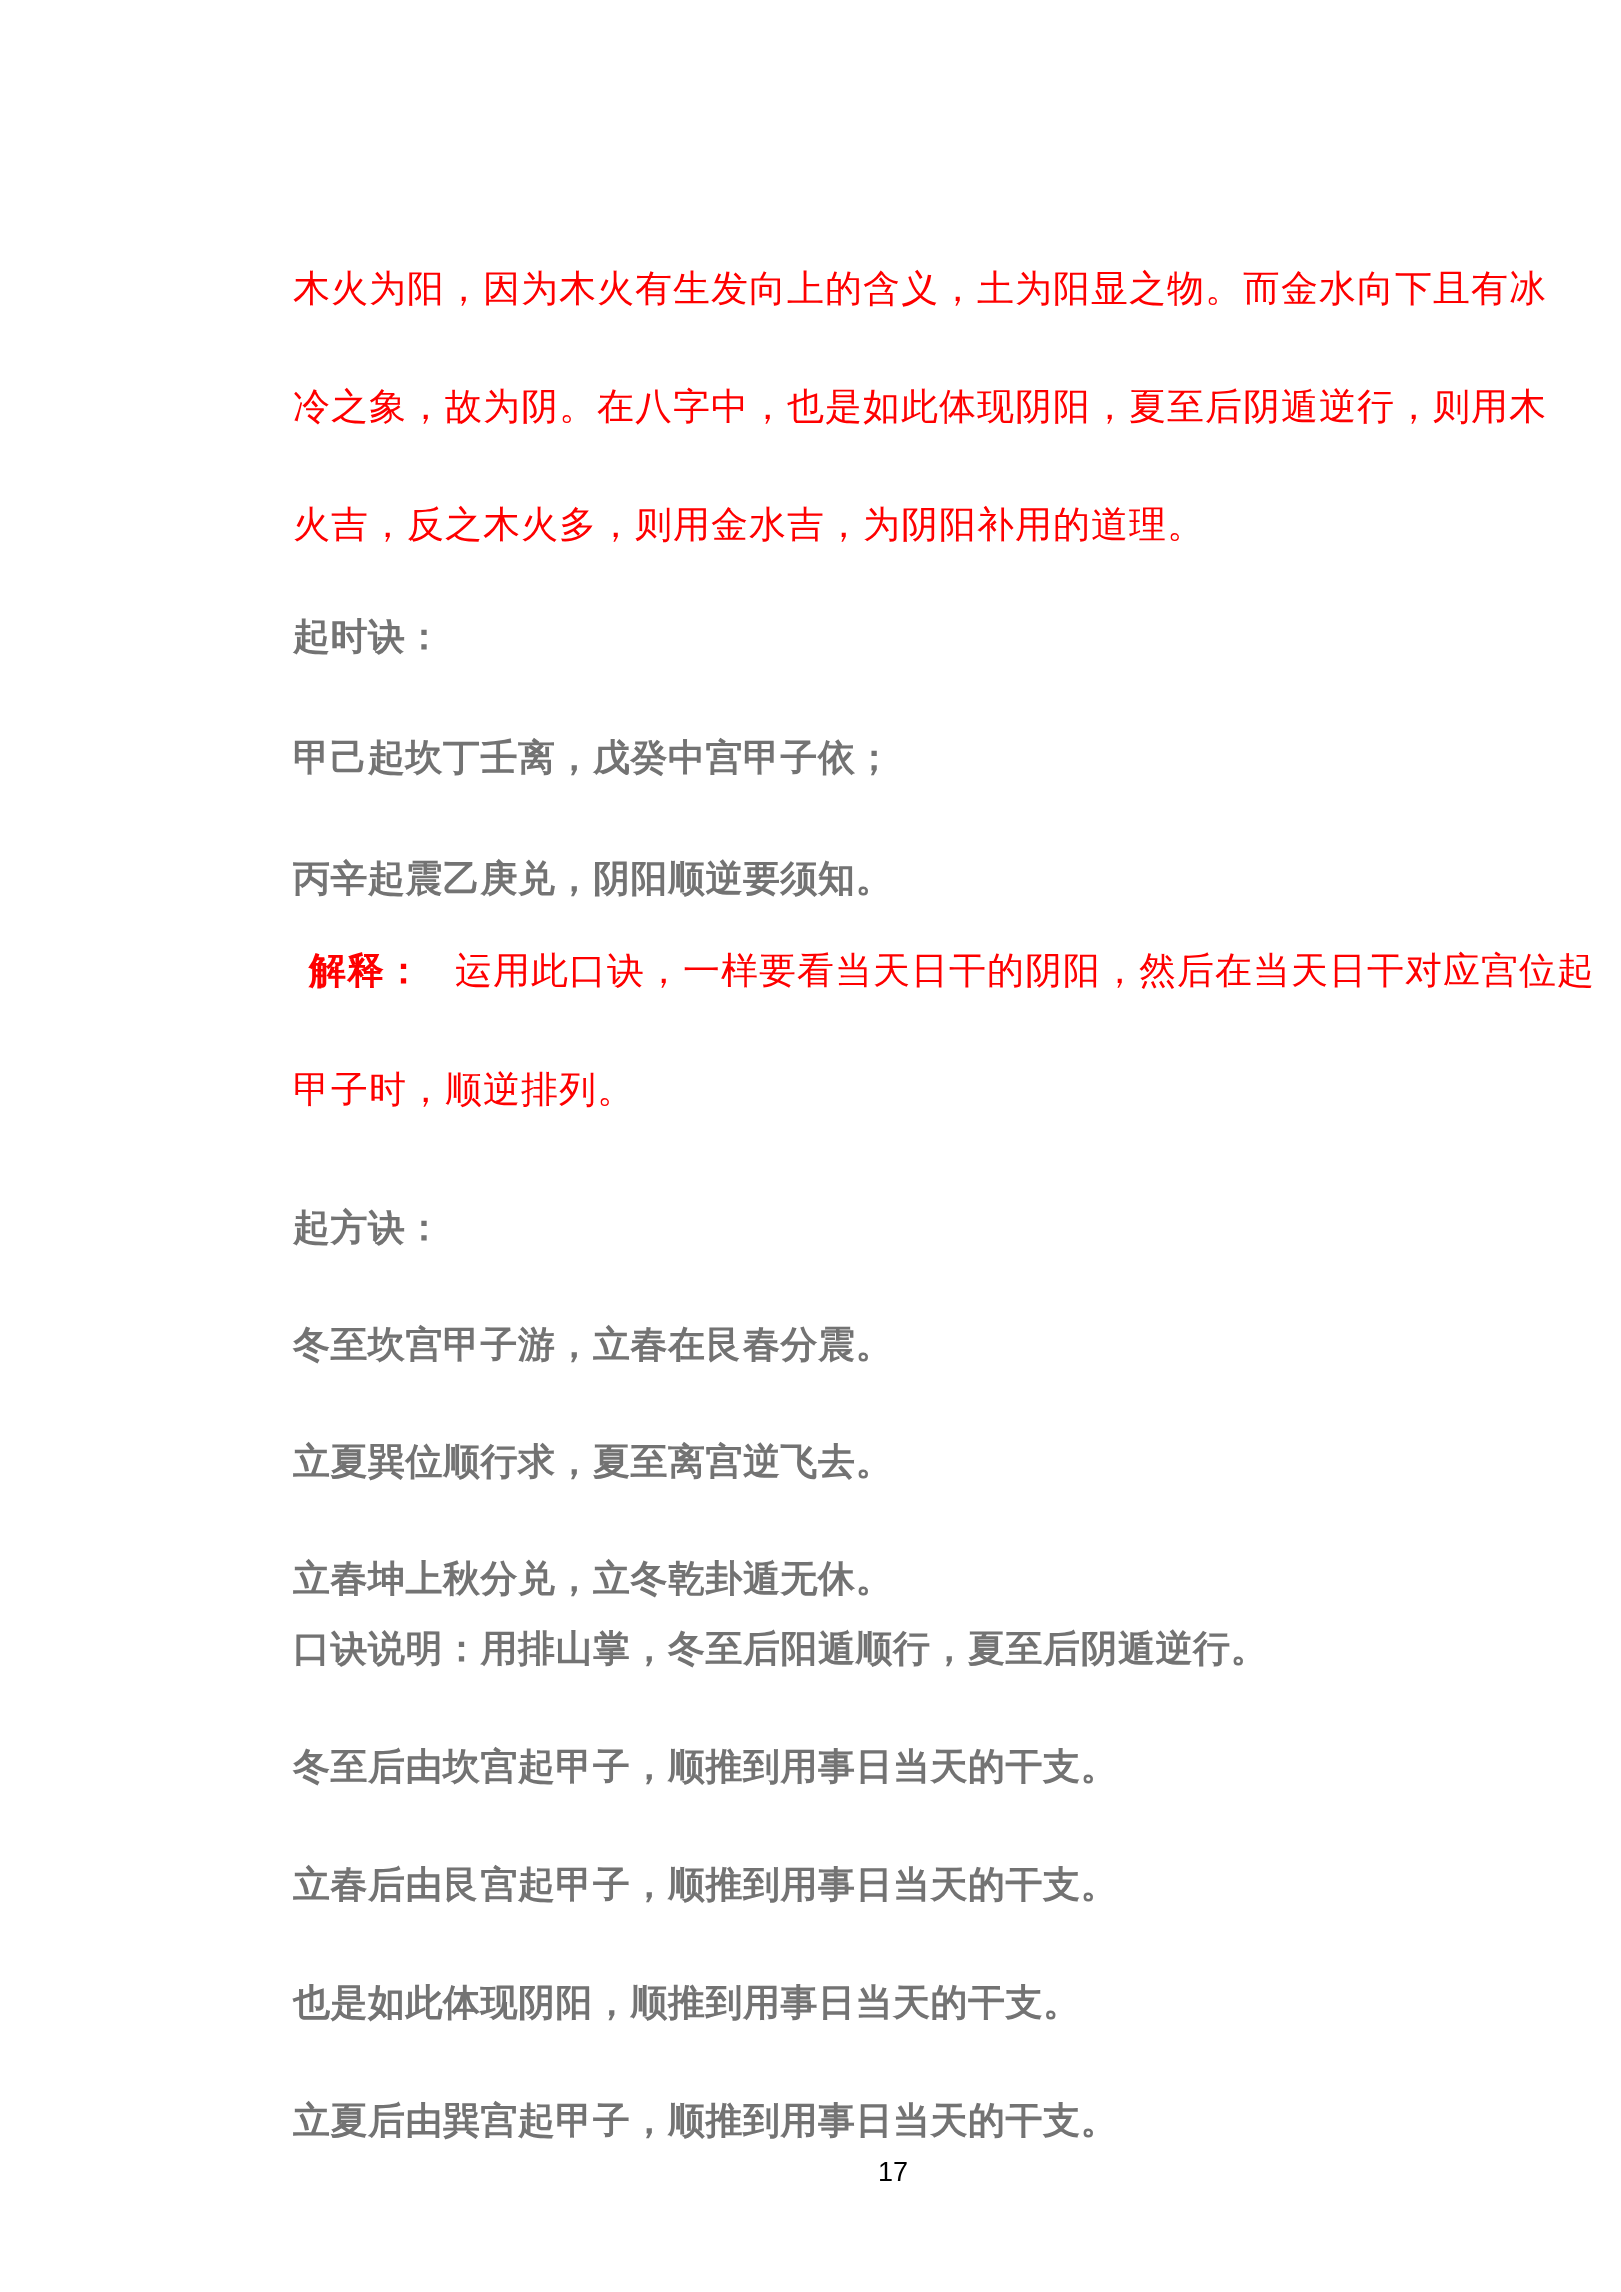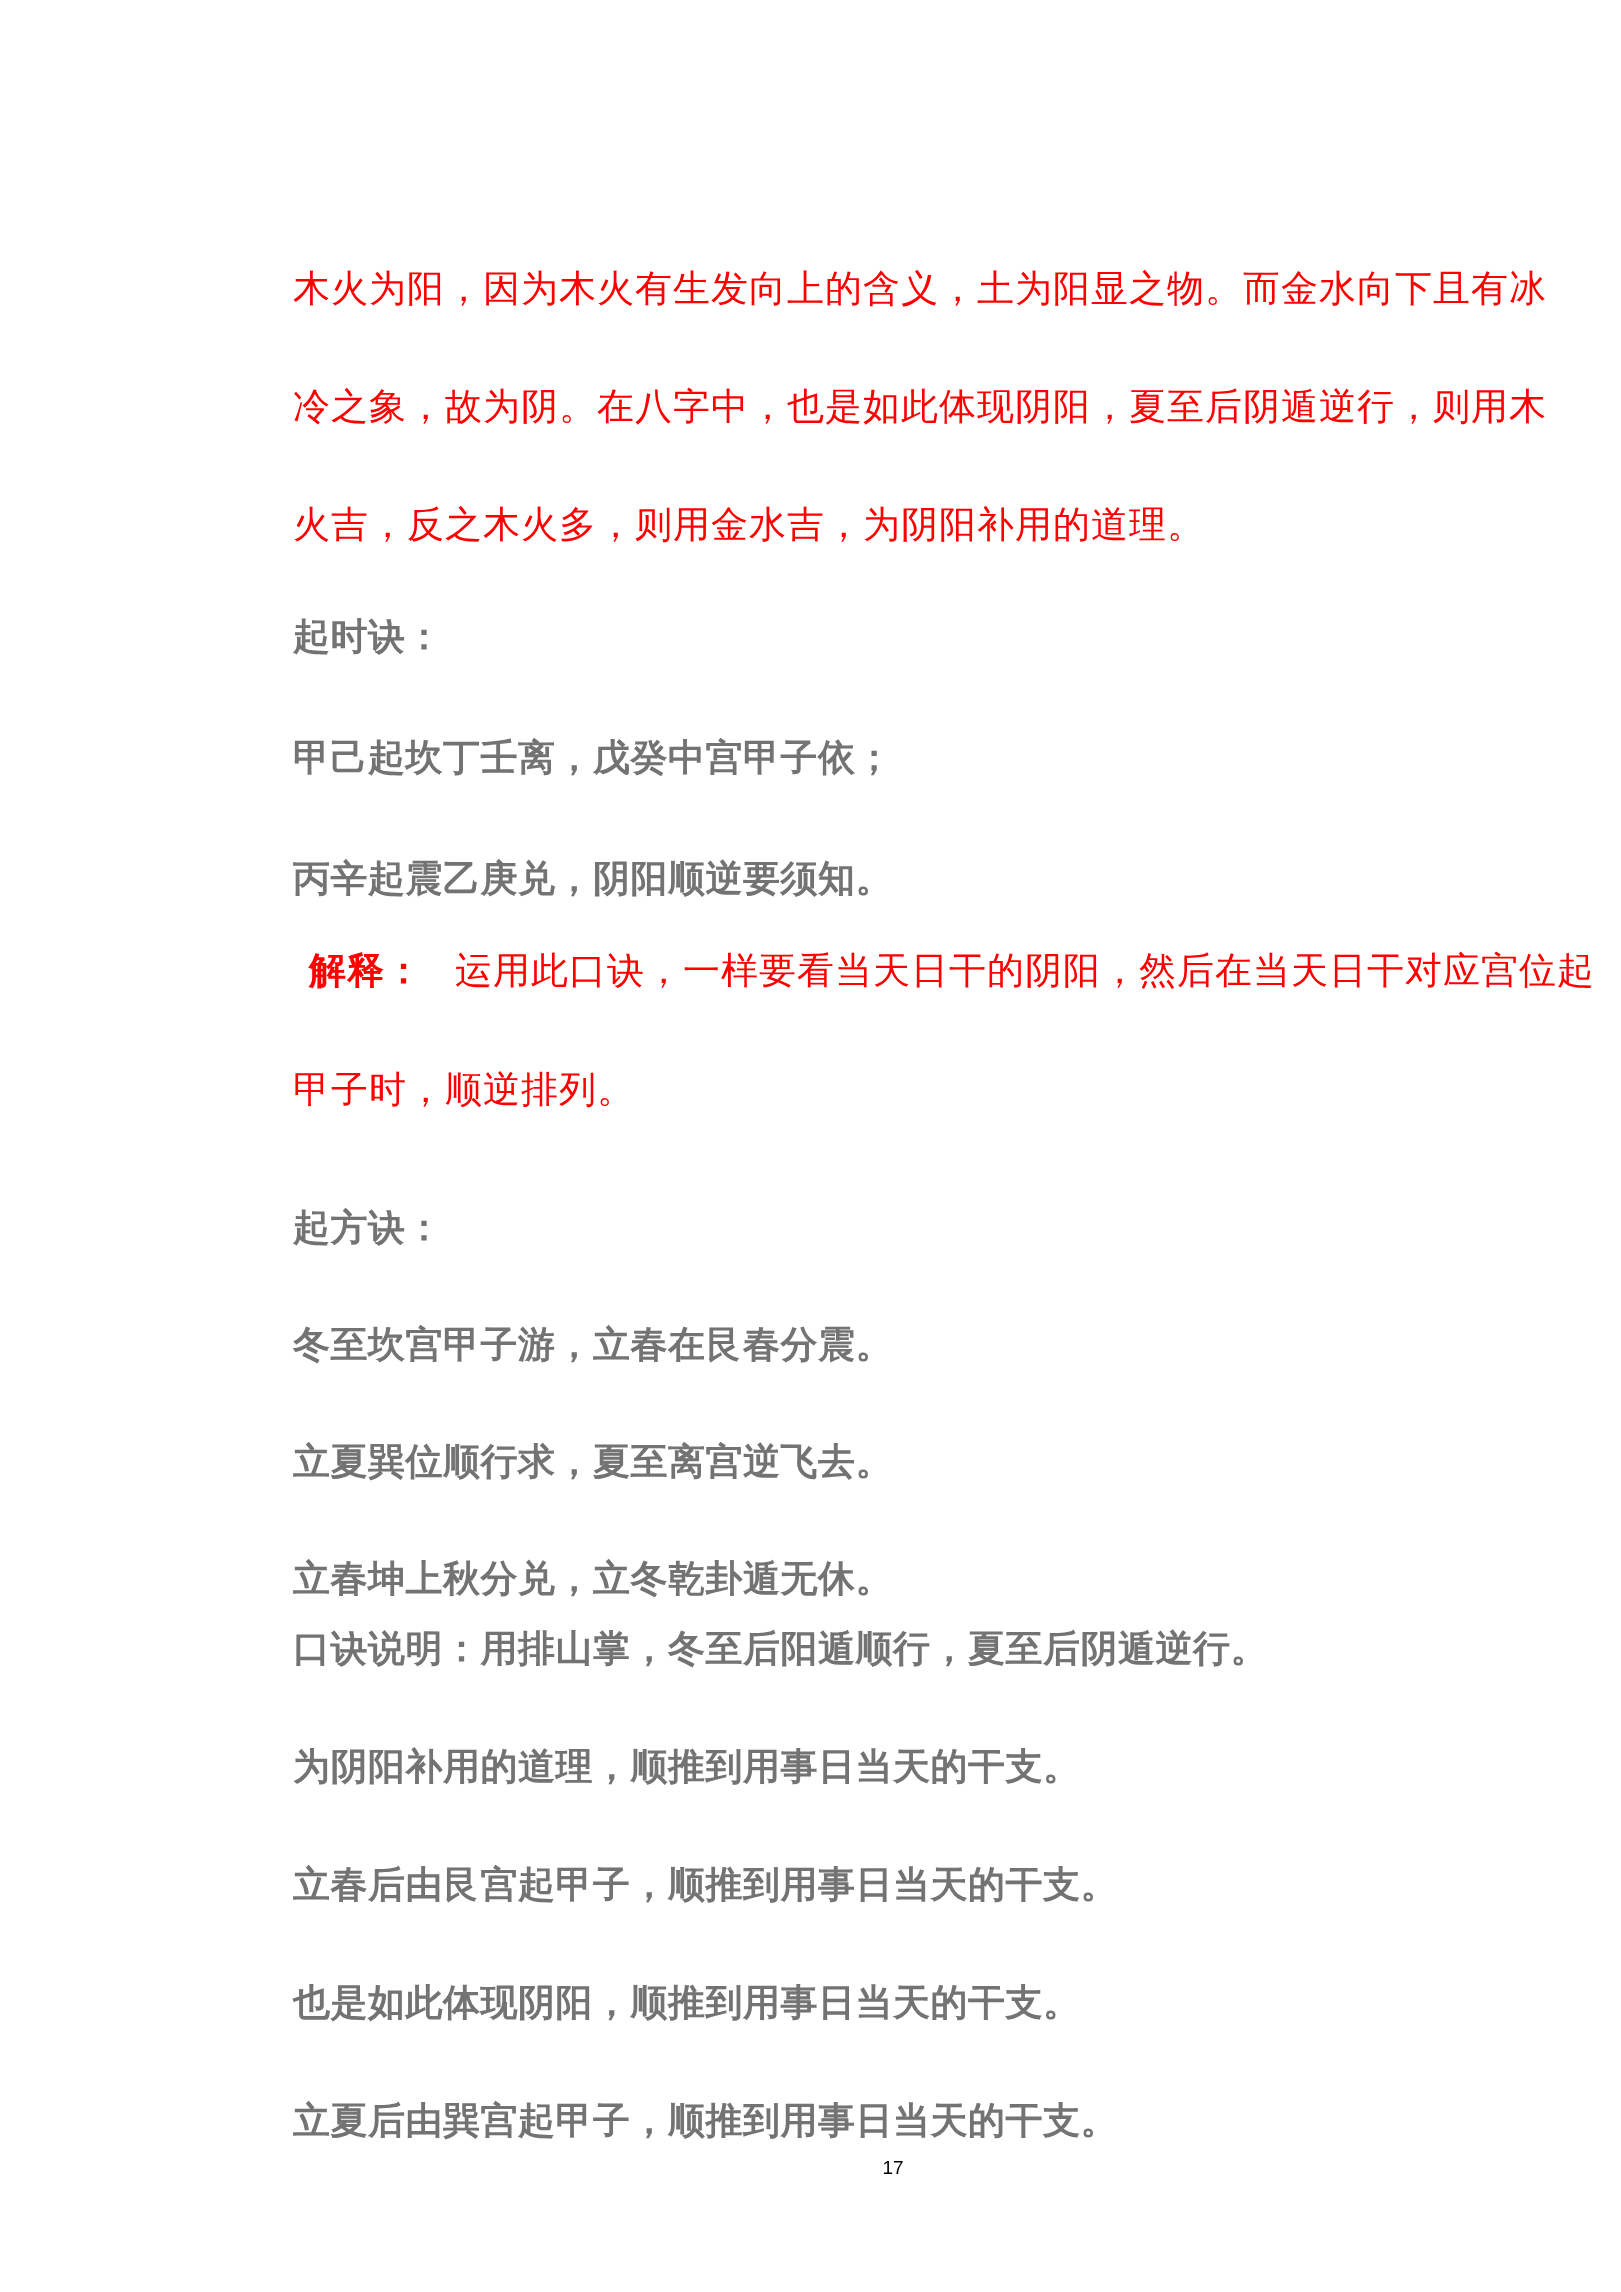--- a/index.html
+++ b/index.html
@@ -50,21 +50,21 @@
   .sec-qifangjue{ top: 1137px; }
   .sec-qifangjue .line { line-height: 85px; }
   .sec-koujue   { top: 1558px; }
   .sec-koujue   .line { line-height: 86px; }
   .footer {
     position: absolute;
     left: 245px;
     width: 1264px;
     top: 2125px;
     text-align: center;
-    font-size: 19px;
+    font-size: 27px;
     color: #000000;
     font-family: "Liberation Sans", "DejaVu Sans", sans-serif;
   }
 </style>
 </head>
 <body>
 
 <div class="page">
 
   <div class="textcol sec-yinyang">
@@ -86,21 +86,21 @@
 
   <div class="textcol sec-qifangjue">
     <div class="line black-bold">起方诀：</div>
     <div class="line black-bold">冬至坎宫甲子游，立春在艮春分震。</div>
     <div class="line black-bold">立夏巽位顺行求，夏至离宫逆飞去。</div>
     <div class="line black-bold">立春坤上秋分兑，立冬乾卦遁无休。</div>
   </div>
 
   <div class="textcol sec-koujue">
     <div class="line black-bold">口诀说明：用排山掌，冬至后阳遁顺行，夏至后阴遁逆行。</div>
-    <div class="line black-bold">为阴阳补用的道理，顺推到用事日当天的干支。</div>
+    <div class="line black-bold">冬至后由坎宫起甲子，顺推到用事日当天的干支。</div>
     <div class="line black-bold">立春后由艮宫起甲子，顺推到用事日当天的干支。</div>
     <div class="line black-bold">也是如此体现阴阳，顺推到用事日当天的干支。</div>
     <div class="line black-bold">立夏后由巽宫起甲子，顺推到用事日当天的干支。</div>
   </div>
 
   <div class="footer">17</div>
 
 </div>
 
 

